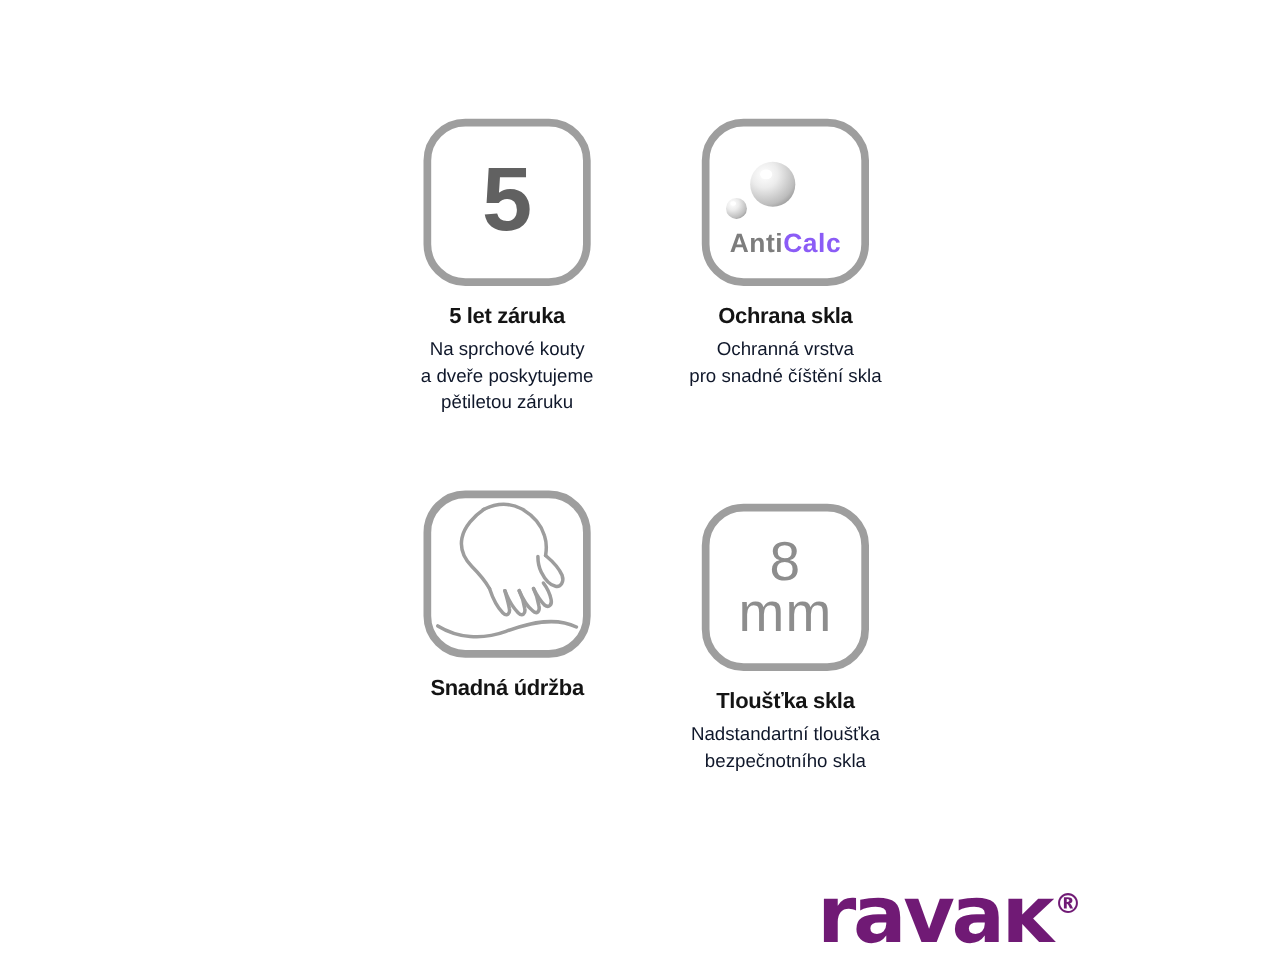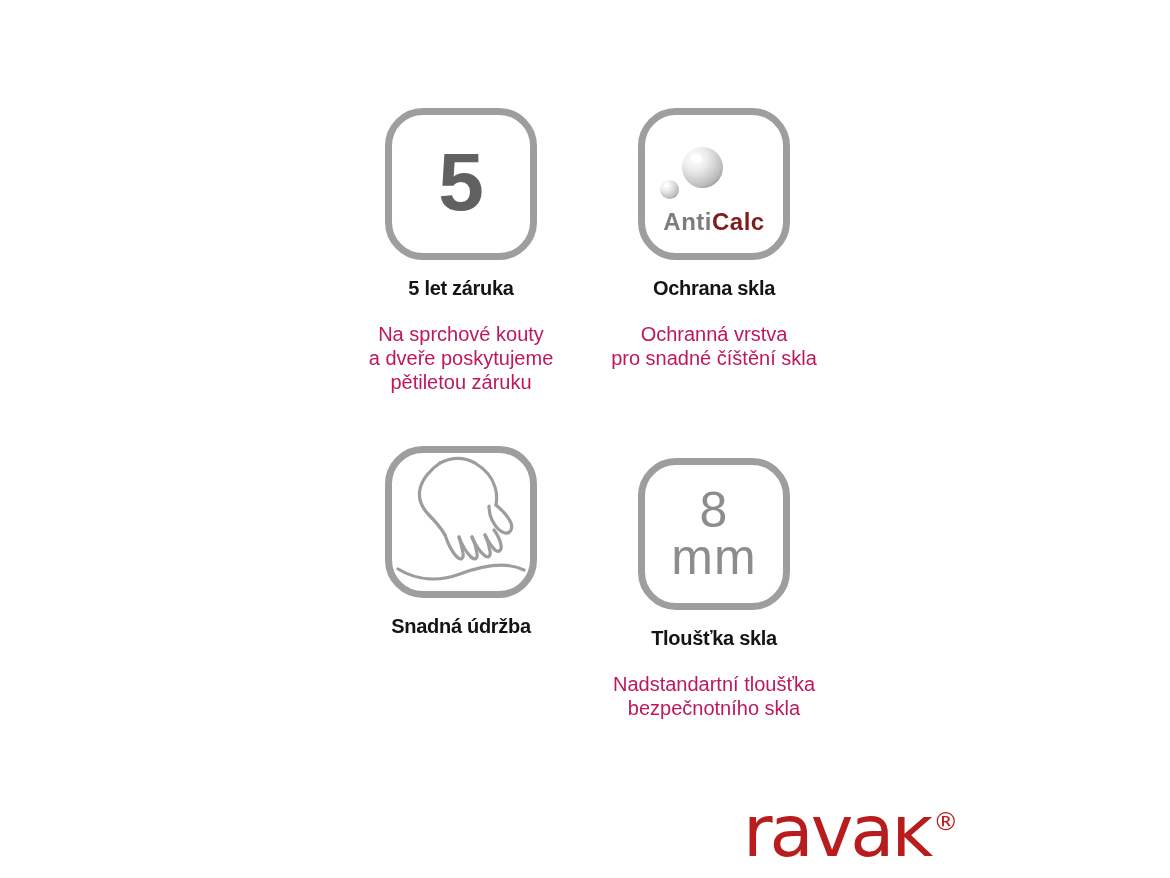--- a/index.html
+++ b/index.html
@@ -47,41 +47,41 @@
   .bubble-small { left:15px; top:65px; width:19px; height:19px; }
   .bubble .gleam {
     position:absolute; left:22%; top:16%; width:28%; height:22%;
     background:#ffffff; border-radius:50%;
   }
   .anticalc-word {
     position:absolute; left:0; right:0; bottom:17px;
     font-size:24px; font-weight:700; letter-spacing:0.5px;
     color:#7d7d7d;
   }
-  .anticalc-word .light { color:#7f1d1d; }
+  .anticalc-word .light { color:#8b5cf6; }
 
   .hand-svg { display:block; }
 
   .feature-title {
     margin-top:13px;
     font-size:20px; font-weight:700; color:#141414;
     line-height:30px; letter-spacing:-0.3px;
   }
   .feature-title span { display:block; }
   .feature-desc {
-    margin-top:19px;
-    font-size:20px; color:#be185d; line-height:24px;
+    margin-top:3px;
+    font-size:17px; color:#0f172a; line-height:24px;
   }
   .feature-desc span { display:block; }
 
   .logo {
     position:absolute; left:743px; top:795px;
-    color:#b91c1c;
+    color:#701a75;
     font-family:"DejaVu Sans", sans-serif;
-    font-weight:400; font-size:72px; line-height:1;
+    font-weight:700; font-size:72px; line-height:1;
     letter-spacing:-3px;
     white-space:nowrap;
   }
   .logo .reg {
     display:inline-block;
     font-size:25px; letter-spacing:0;
     transform:translateY(-26px);
     margin-left:3px;
   }
 </style>

